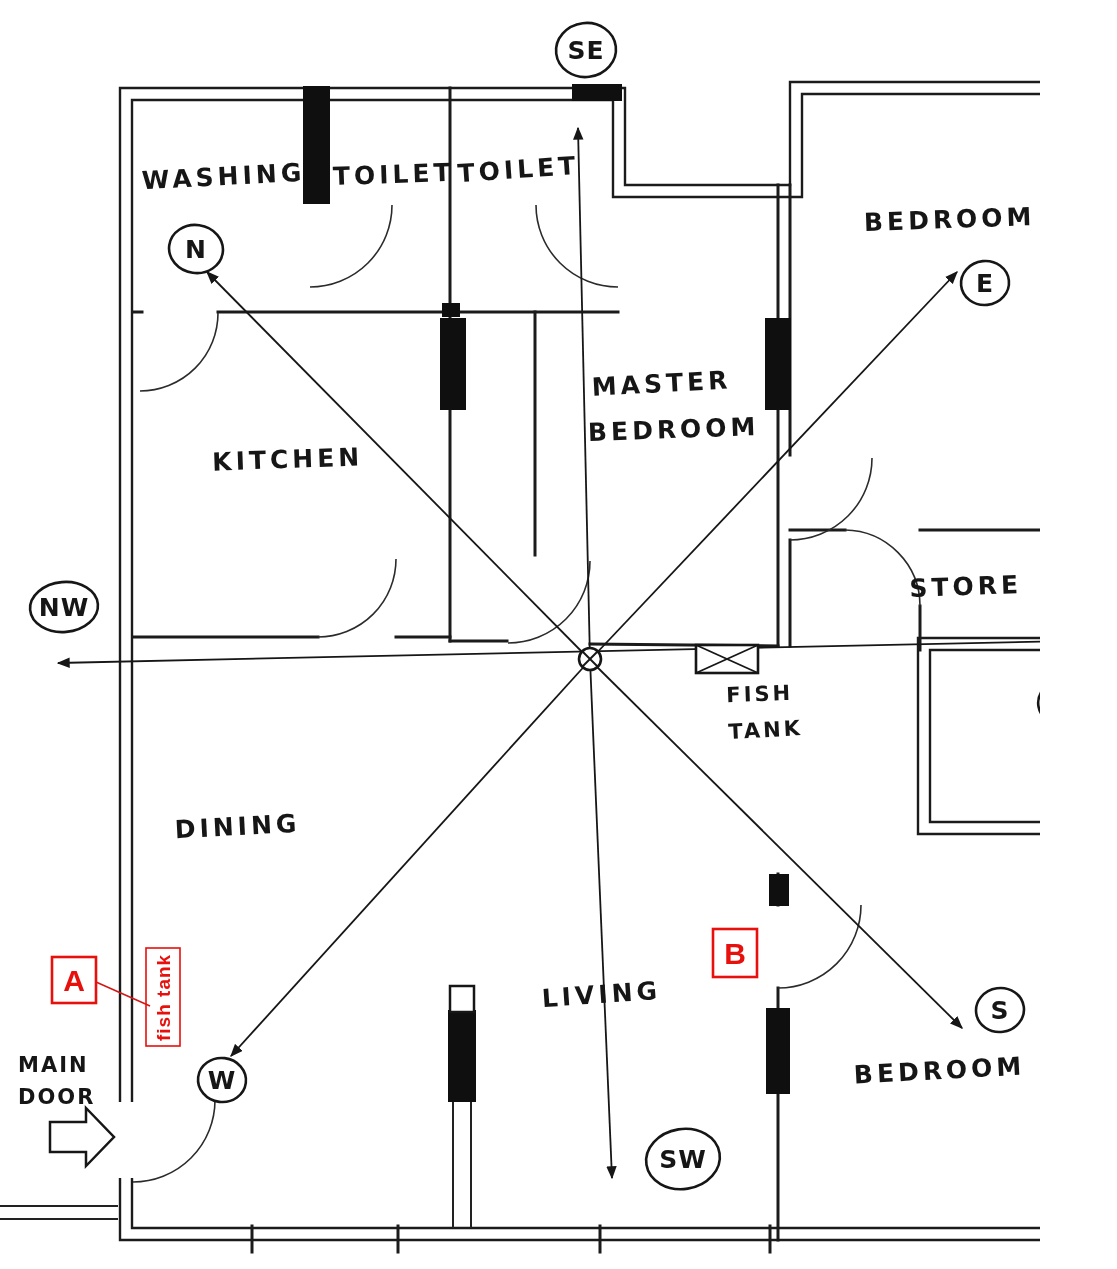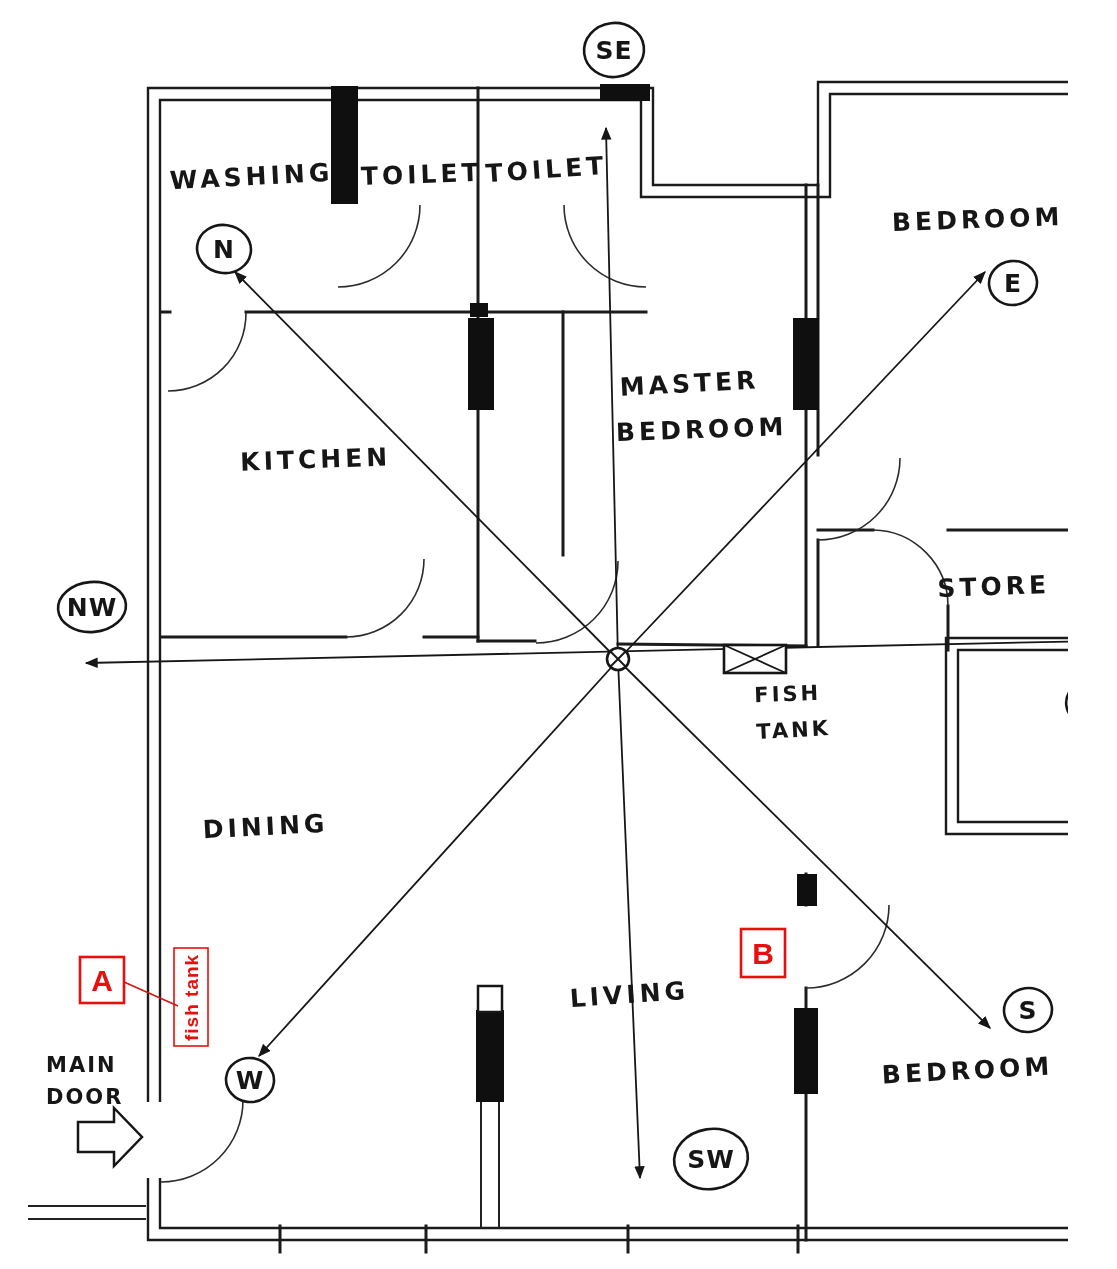--- a/index.html
+++ b/index.html
@@ -1,16 +1,16 @@
 <!DOCTYPE html>
 <html><head>
 <meta charset="utf-8">
 <style>
   html,body{margin:0;padding:0;background:#ffffff;}
-  .stage{position:relative;width:1040px;height:1269px;background:#ffffff;overflow:hidden;margin-left:28px;}
+  .stage{position:relative;width:1040px;height:1269px;background:#ffffff;overflow:hidden;}
   svg{display:block;}
   .wall{stroke:#1b1b1b;stroke-width:3;fill:none;stroke-linecap:square;}
   .wall2{stroke:#1b1b1b;stroke-width:2.4;fill:none;stroke-linecap:square;}
   .thin{stroke:#222;stroke-width:2;fill:none;}
   .arc{stroke:#2b2b2b;stroke-width:1.6;fill:none;}
   .sight{stroke:#161616;stroke-width:1.8;fill:none;}
   .blk{fill:#0f0f0f;stroke:none;}
   .mask{fill:#ffffff;stroke:none;}
   .circle{stroke:#161616;stroke-width:2.6;fill:#ffffff;}
   .room{font-family:"DejaVu Sans",sans-serif;font-weight:bold;font-size:25px;letter-spacing:4px;fill:#161616;text-anchor:middle;}

